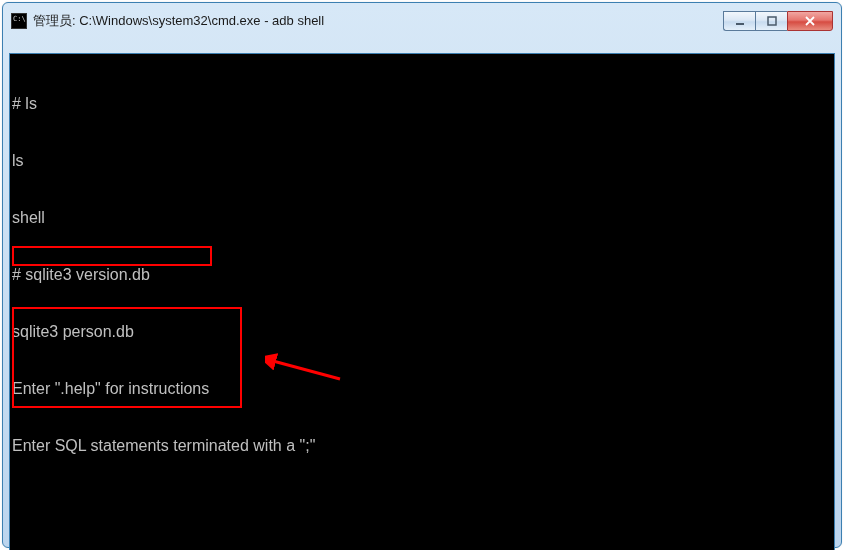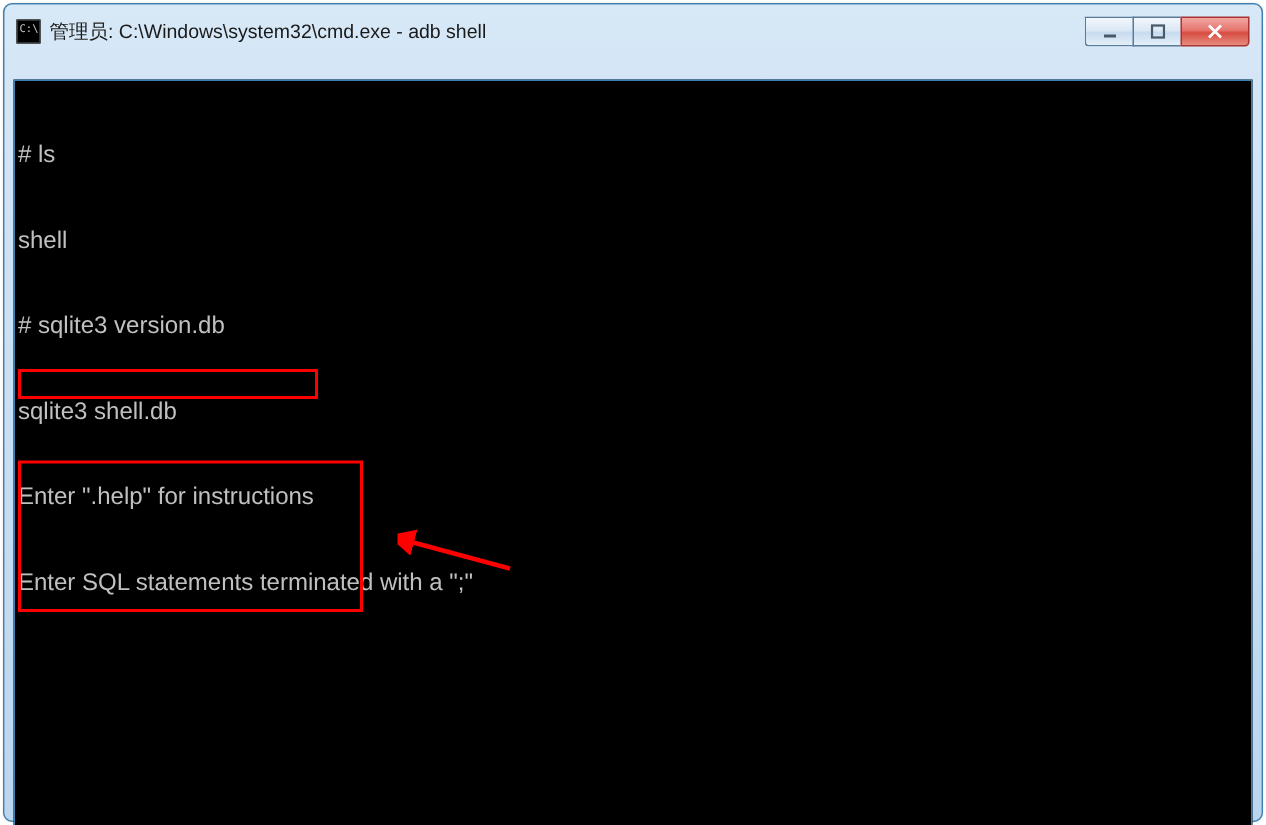--- a/index.html
+++ b/index.html
@@ -126,23 +126,24 @@
       <div class="win-btn close">
         <svg width="12" height="10" viewBox="0 0 12 10">
             <path d="M2 1 L10 9 M10 1 L2 9" stroke="#fff" stroke-width="1.8"></path>
           </svg>
       </div>
     </div>
   </div>
 
   <div class="terminal">
     <div># ls</div>
+    <div>ls</div>
     <div>shell</div>
     <div># sqlite3 version.db</div>
-    <div>sqlite3 shell.db</div>
+    <div>sqlite3 person.db</div>
     <div>Enter ".help" for instructions</div>
     <div>Enter SQL statements terminated with a ";"</div>
     
     
     
     
     
     
     
     

